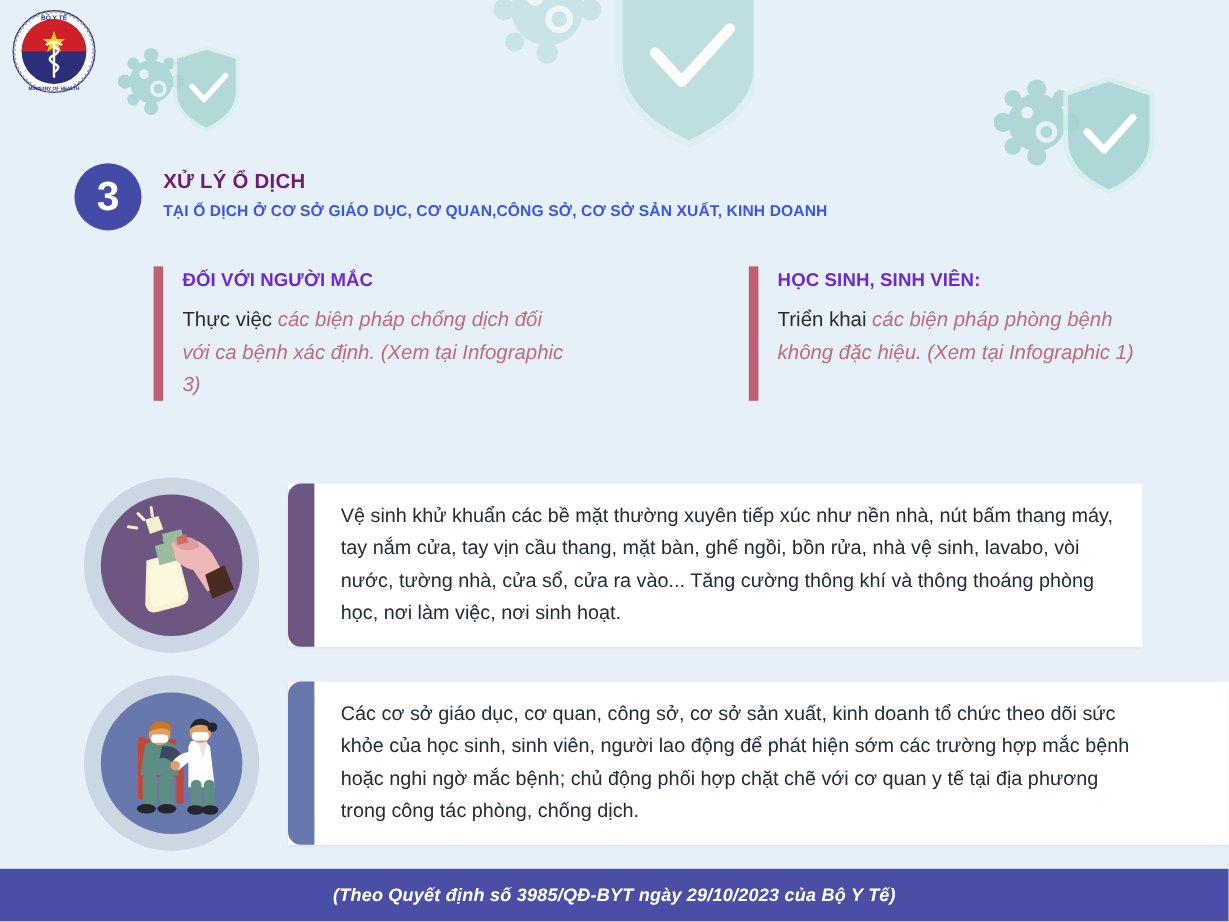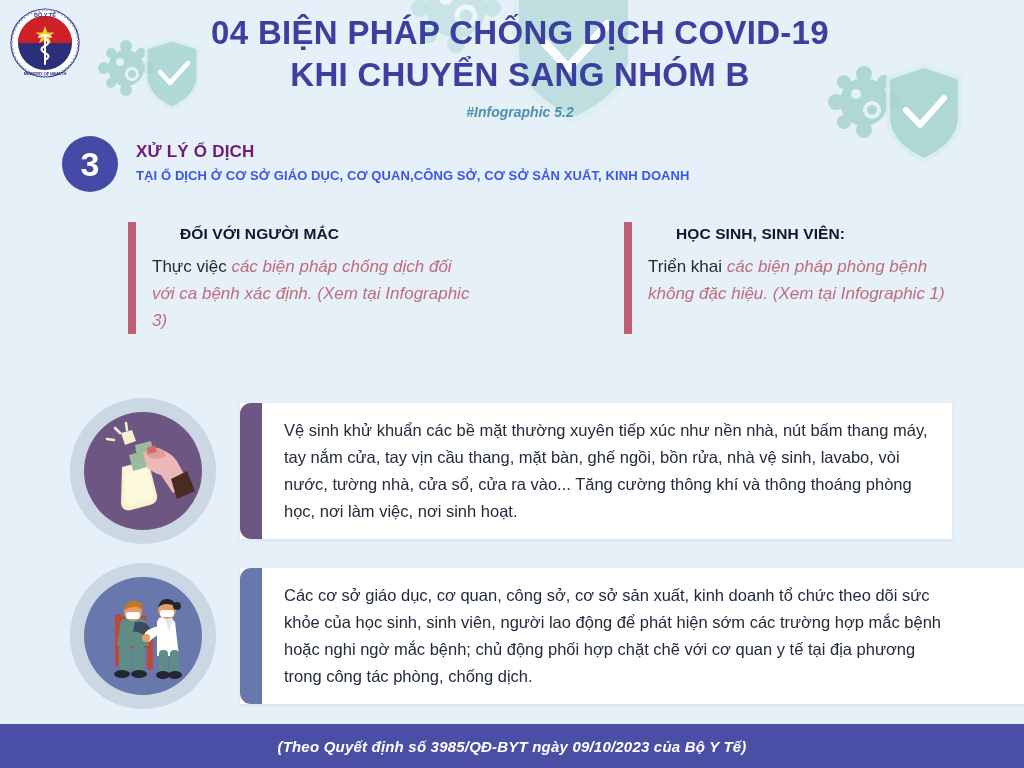--- a/index.html
+++ b/index.html
@@ -117,24 +117,23 @@
     background: #bf5f74;
     flex: 0 0 auto;
   }
   .note-body {
     padding-left: 16px;
     max-width: 330px;
   }
   .note-title {
     font-size: 15.5px;
     font-weight: bold;
-    color: #0f172a;
+    color: #6d28d9;
     line-height: 23px;
     letter-spacing: .1px;
-    margin-left: 28px;
   }
   .note-para {
     margin-top: 8px;
     font-size: 17px;
     color: #2b2b2b;
     line-height: 27px;
   }
   .note-para .em {
     font-style: italic;
     color: #bf6b7c;
@@ -295,25 +294,20 @@
       <g stroke="#ffffff" stroke-width="2" fill="none" stroke-linecap="round">
         <line x1="37" y1="30" x2="37" y2="58"></line>
         <path d="M37 33 q7 3 0 7 q-7 3 0 7 q7 3 0 7"></path>
         <path d="M31 31 q6 -4 12 0"></path>
       </g>
       <text x="37" y="11" font-family="&quot;Liberation Sans&quot;, sans-serif" font-size="5.5" font-weight="bold" fill="#2b2f7a" text-anchor="middle">BỘ Y TẾ</text>
       <text x="37" y="69" font-family="&quot;Liberation Sans&quot;, sans-serif" font-size="4" font-weight="bold" fill="#2b2f7a" text-anchor="middle">MINISTRY OF HEALTH</text>
     </svg>
   </div>
 
-  <div class="title-wrap">
-    <div class="title-line">04 BIỆN PHÁP CHỐNG DỊCH COVID-19</div>
-    <div class="title-line">KHI CHUYỂN SANG NHÓM B</div>
-    <div class="subtitle">#Infographic 5.2</div>
-  </div>
 
   <div class="section-head">
     <div class="num-badge">3</div>
     <div class="section-text">
       <div class="section-l1">XỬ LÝ Ổ DỊCH</div>
       <div class="section-l2">TẠI Ổ DỊCH Ở CƠ SỞ GIÁO DỤC, CƠ QUAN,CÔNG SỞ, CƠ SỞ SẢN XUẤT, KINH DOANH</div>
     </div>
   </div>
 
   <div class="notes">
@@ -423,16 +417,16 @@
         </svg>
       </div>
     </div>
     <div class="card card-2">
       <div class="card-bar slate"></div>
       <div class="card-text">Các cơ sở giáo dục, cơ quan, công sở, cơ sở sản xuất, kinh doanh tổ chức theo dõi sức khỏe của học sinh, sinh viên, người lao động để phát hiện sớm các trường hợp mắc bệnh hoặc nghi ngờ mắc bệnh; chủ động phối hợp chặt chẽ với cơ quan y tế tại địa phương trong công tác phòng, chống dịch.</div>
     </div>
   </div>
 
   <div class="footer">
-    <div class="footer-text">(Theo Quyết định số 3985/QĐ-BYT ngày 09/10/2023 của Bộ Y Tế)</div>
+    <div class="footer-text">(Theo Quyết định số 3985/QĐ-BYT ngày 29/10/2023 của Bộ Y Tế)</div>
   </div>
 
 </div>
 
 </body></html>

